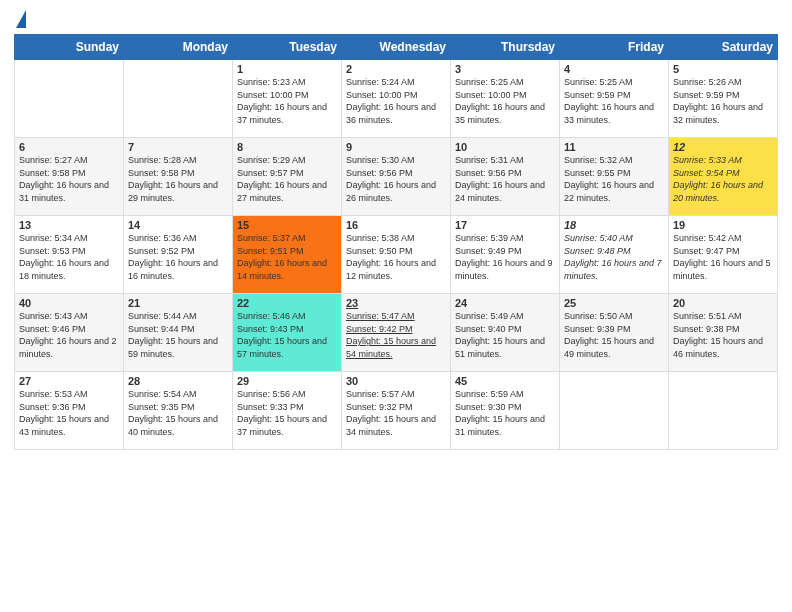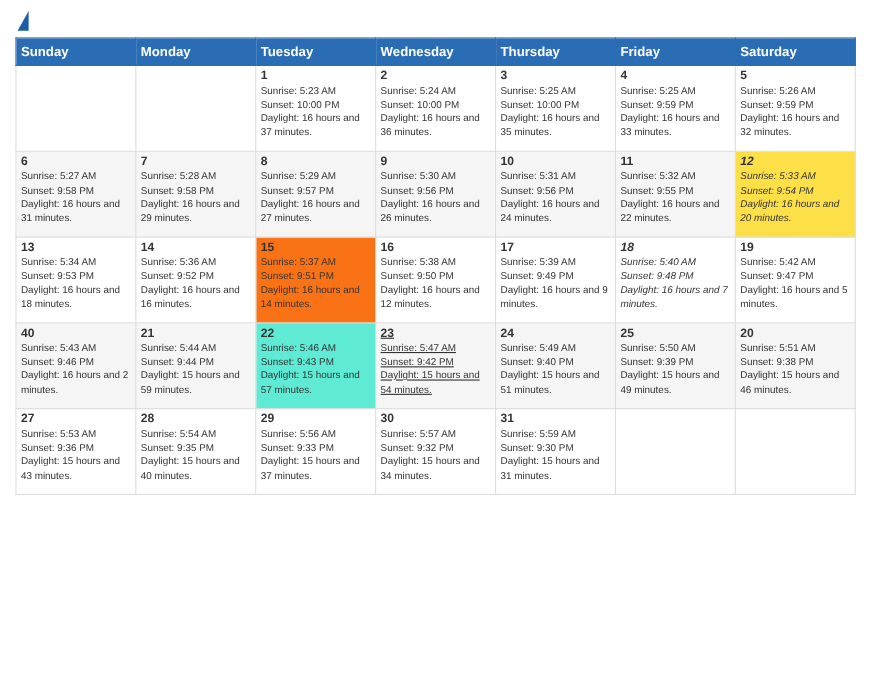--- a/index.html
+++ b/index.html
@@ -68,21 +68,21 @@
       width: 100%;
       border-collapse: collapse;
       border: 1px solid #ccc;
     }
     .calendar th {
       background-color: #2a6db5;
       color: #fff;
       font-size: 12px;
       font-weight: bold;
       padding: 5px 4px;
-      text-align: left;
+      text-align: right;
       border: 1px solid #2a6db5;
     }
     .calendar td {
       width: 108px;
       vertical-align: top;
       padding: 3px 4px;
       font-size: 9.5px;
       color: #333;
       border: 1px solid #ddd;
       height: 78px;
@@ -265,21 +265,21 @@
           </td>
           <td style="background-color: rgb(255, 255, 255);">
             <span class="day-number">29</span>
             <div class="day-info">Sunrise: 5:56 AM<br>Sunset: 9:33 PM<br>Daylight: 15 hours and 37 minutes.</div>
           </td>
           <td style="background-color: rgb(255, 255, 255);">
             <span class="day-number">30</span>
             <div class="day-info">Sunrise: 5:57 AM<br>Sunset: 9:32 PM<br>Daylight: 15 hours and 34 minutes.</div>
           </td>
           <td style="background-color: rgb(255, 255, 255);">
-            <span class="day-number">31</span>
+            <span class="day-number">45</span>
             <div class="day-info">Sunrise: 5:59 AM<br>Sunset: 9:30 PM<br>Daylight: 15 hours and 31 minutes.</div>
           </td>
           <td class="empty-cell" style="background-color: rgb(255, 255, 255);"></td>
           <td class="empty-cell" style="background-color: rgb(255, 255, 255);"></td>
         </tr>
       </tbody>
   </table>
 </div>
 
 </body></html>

